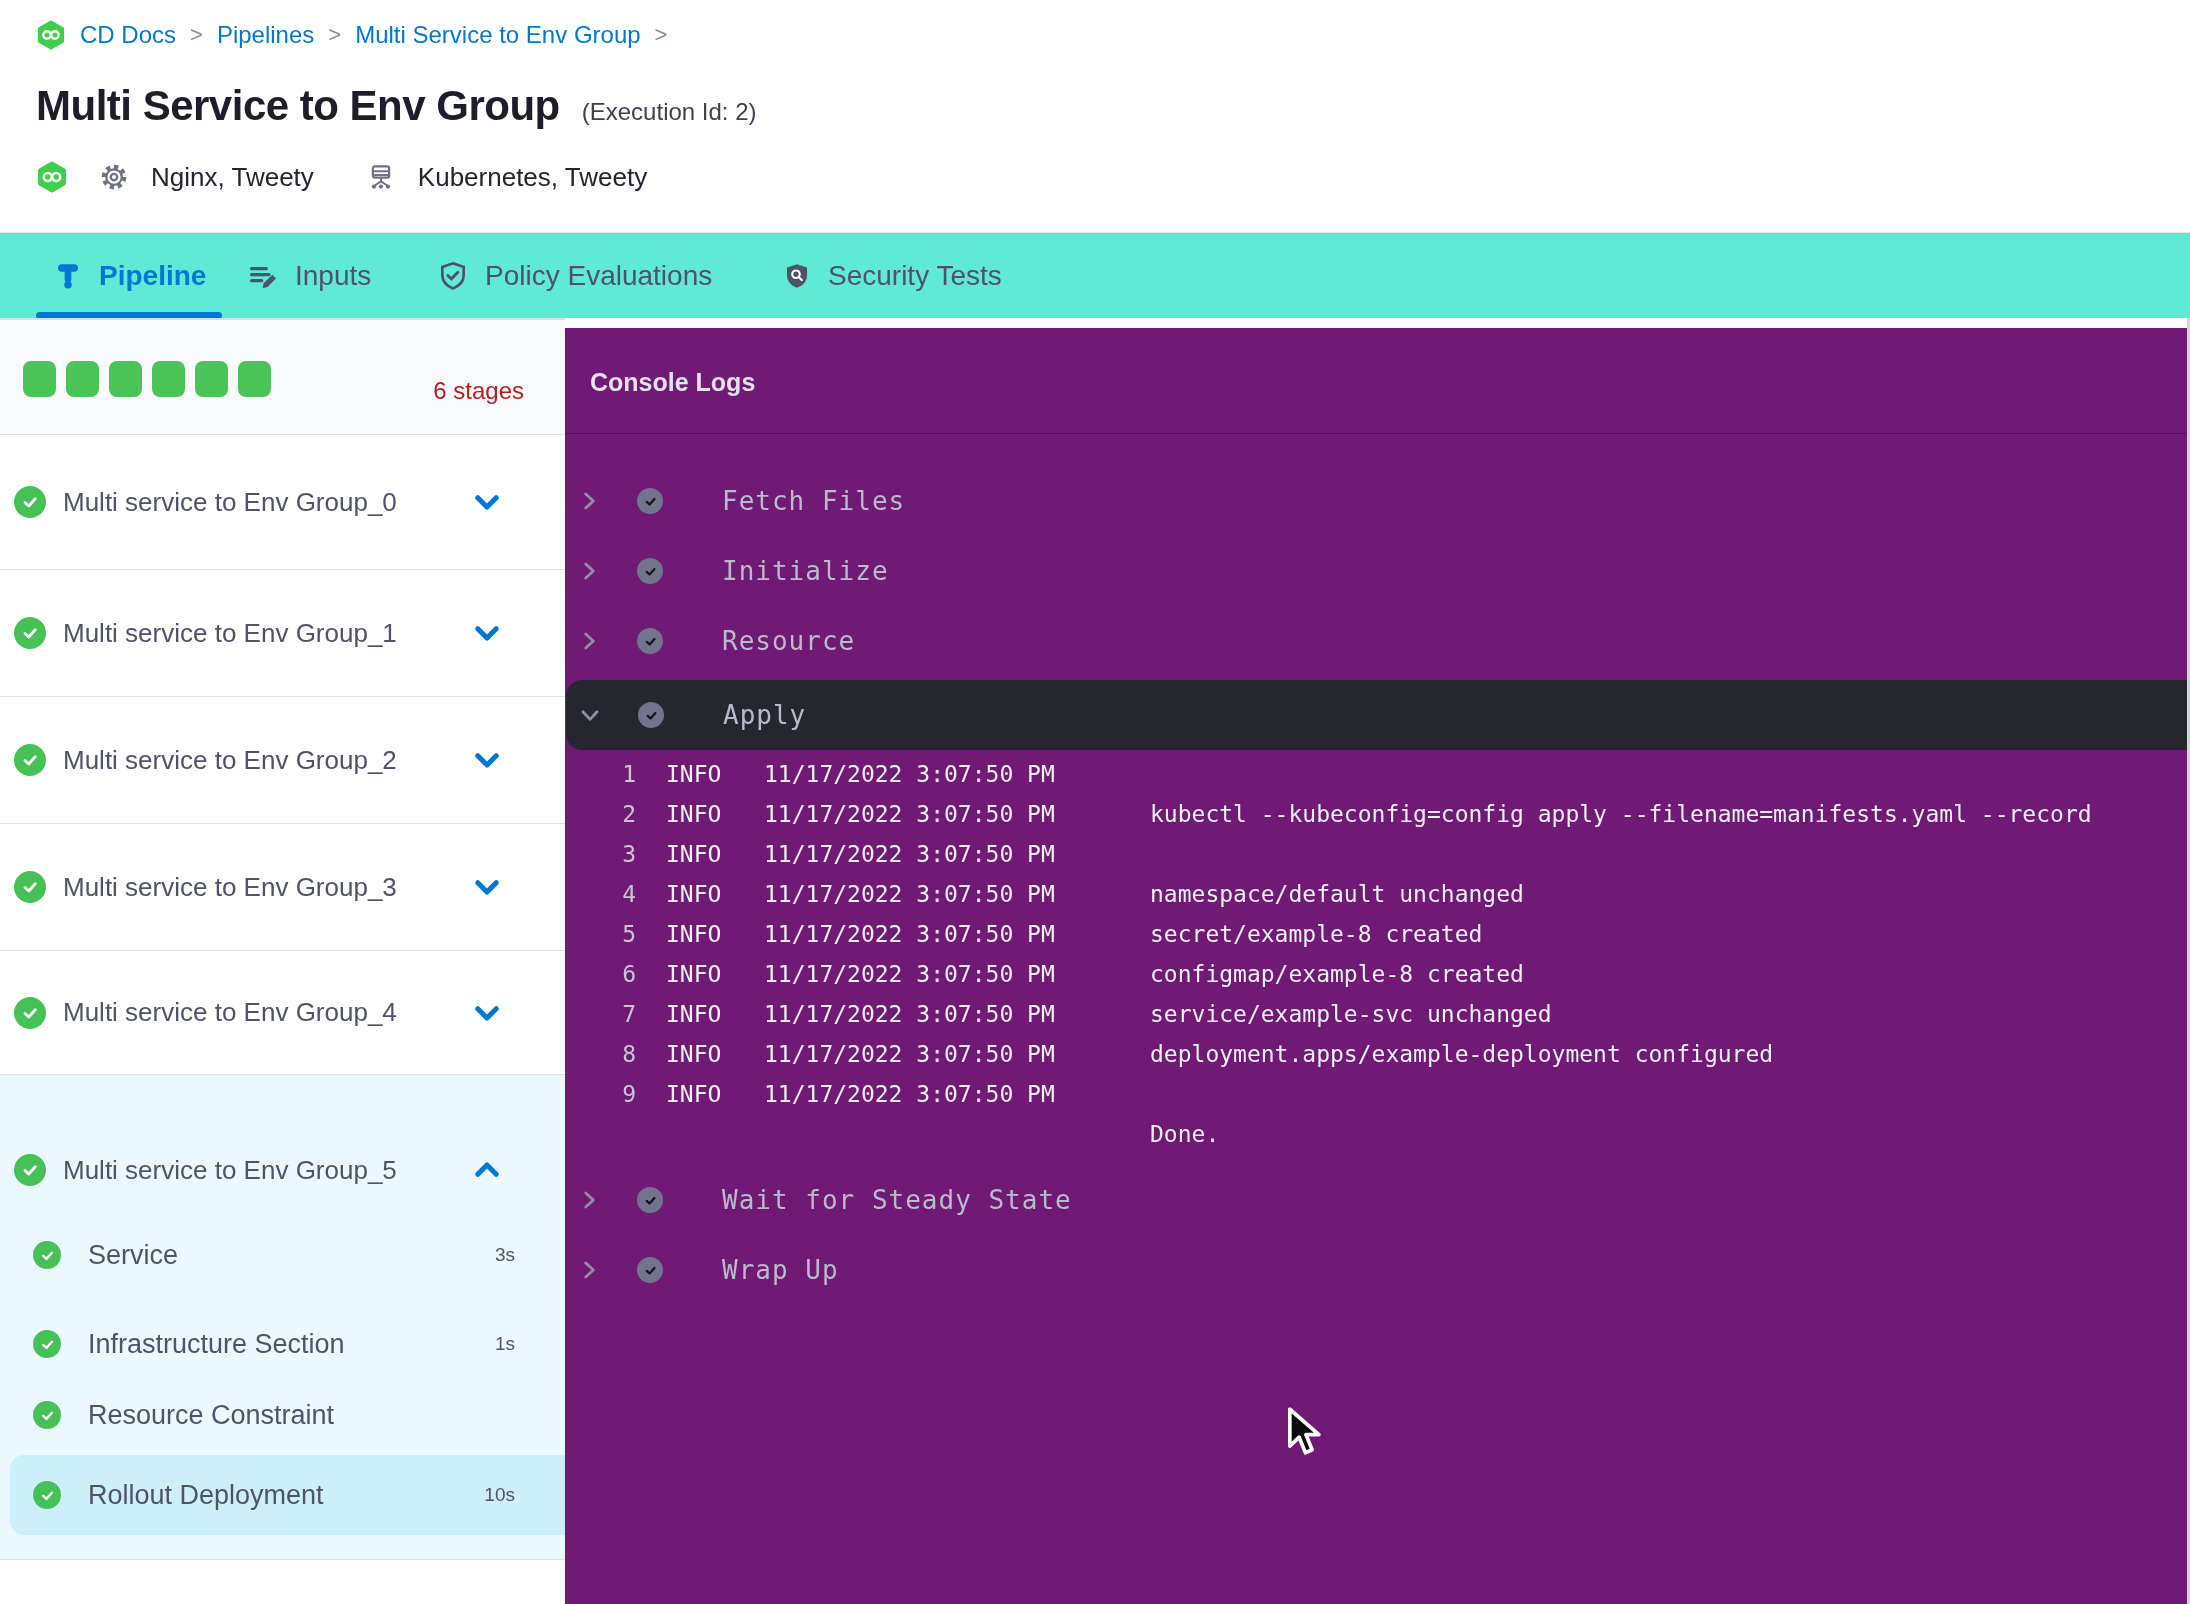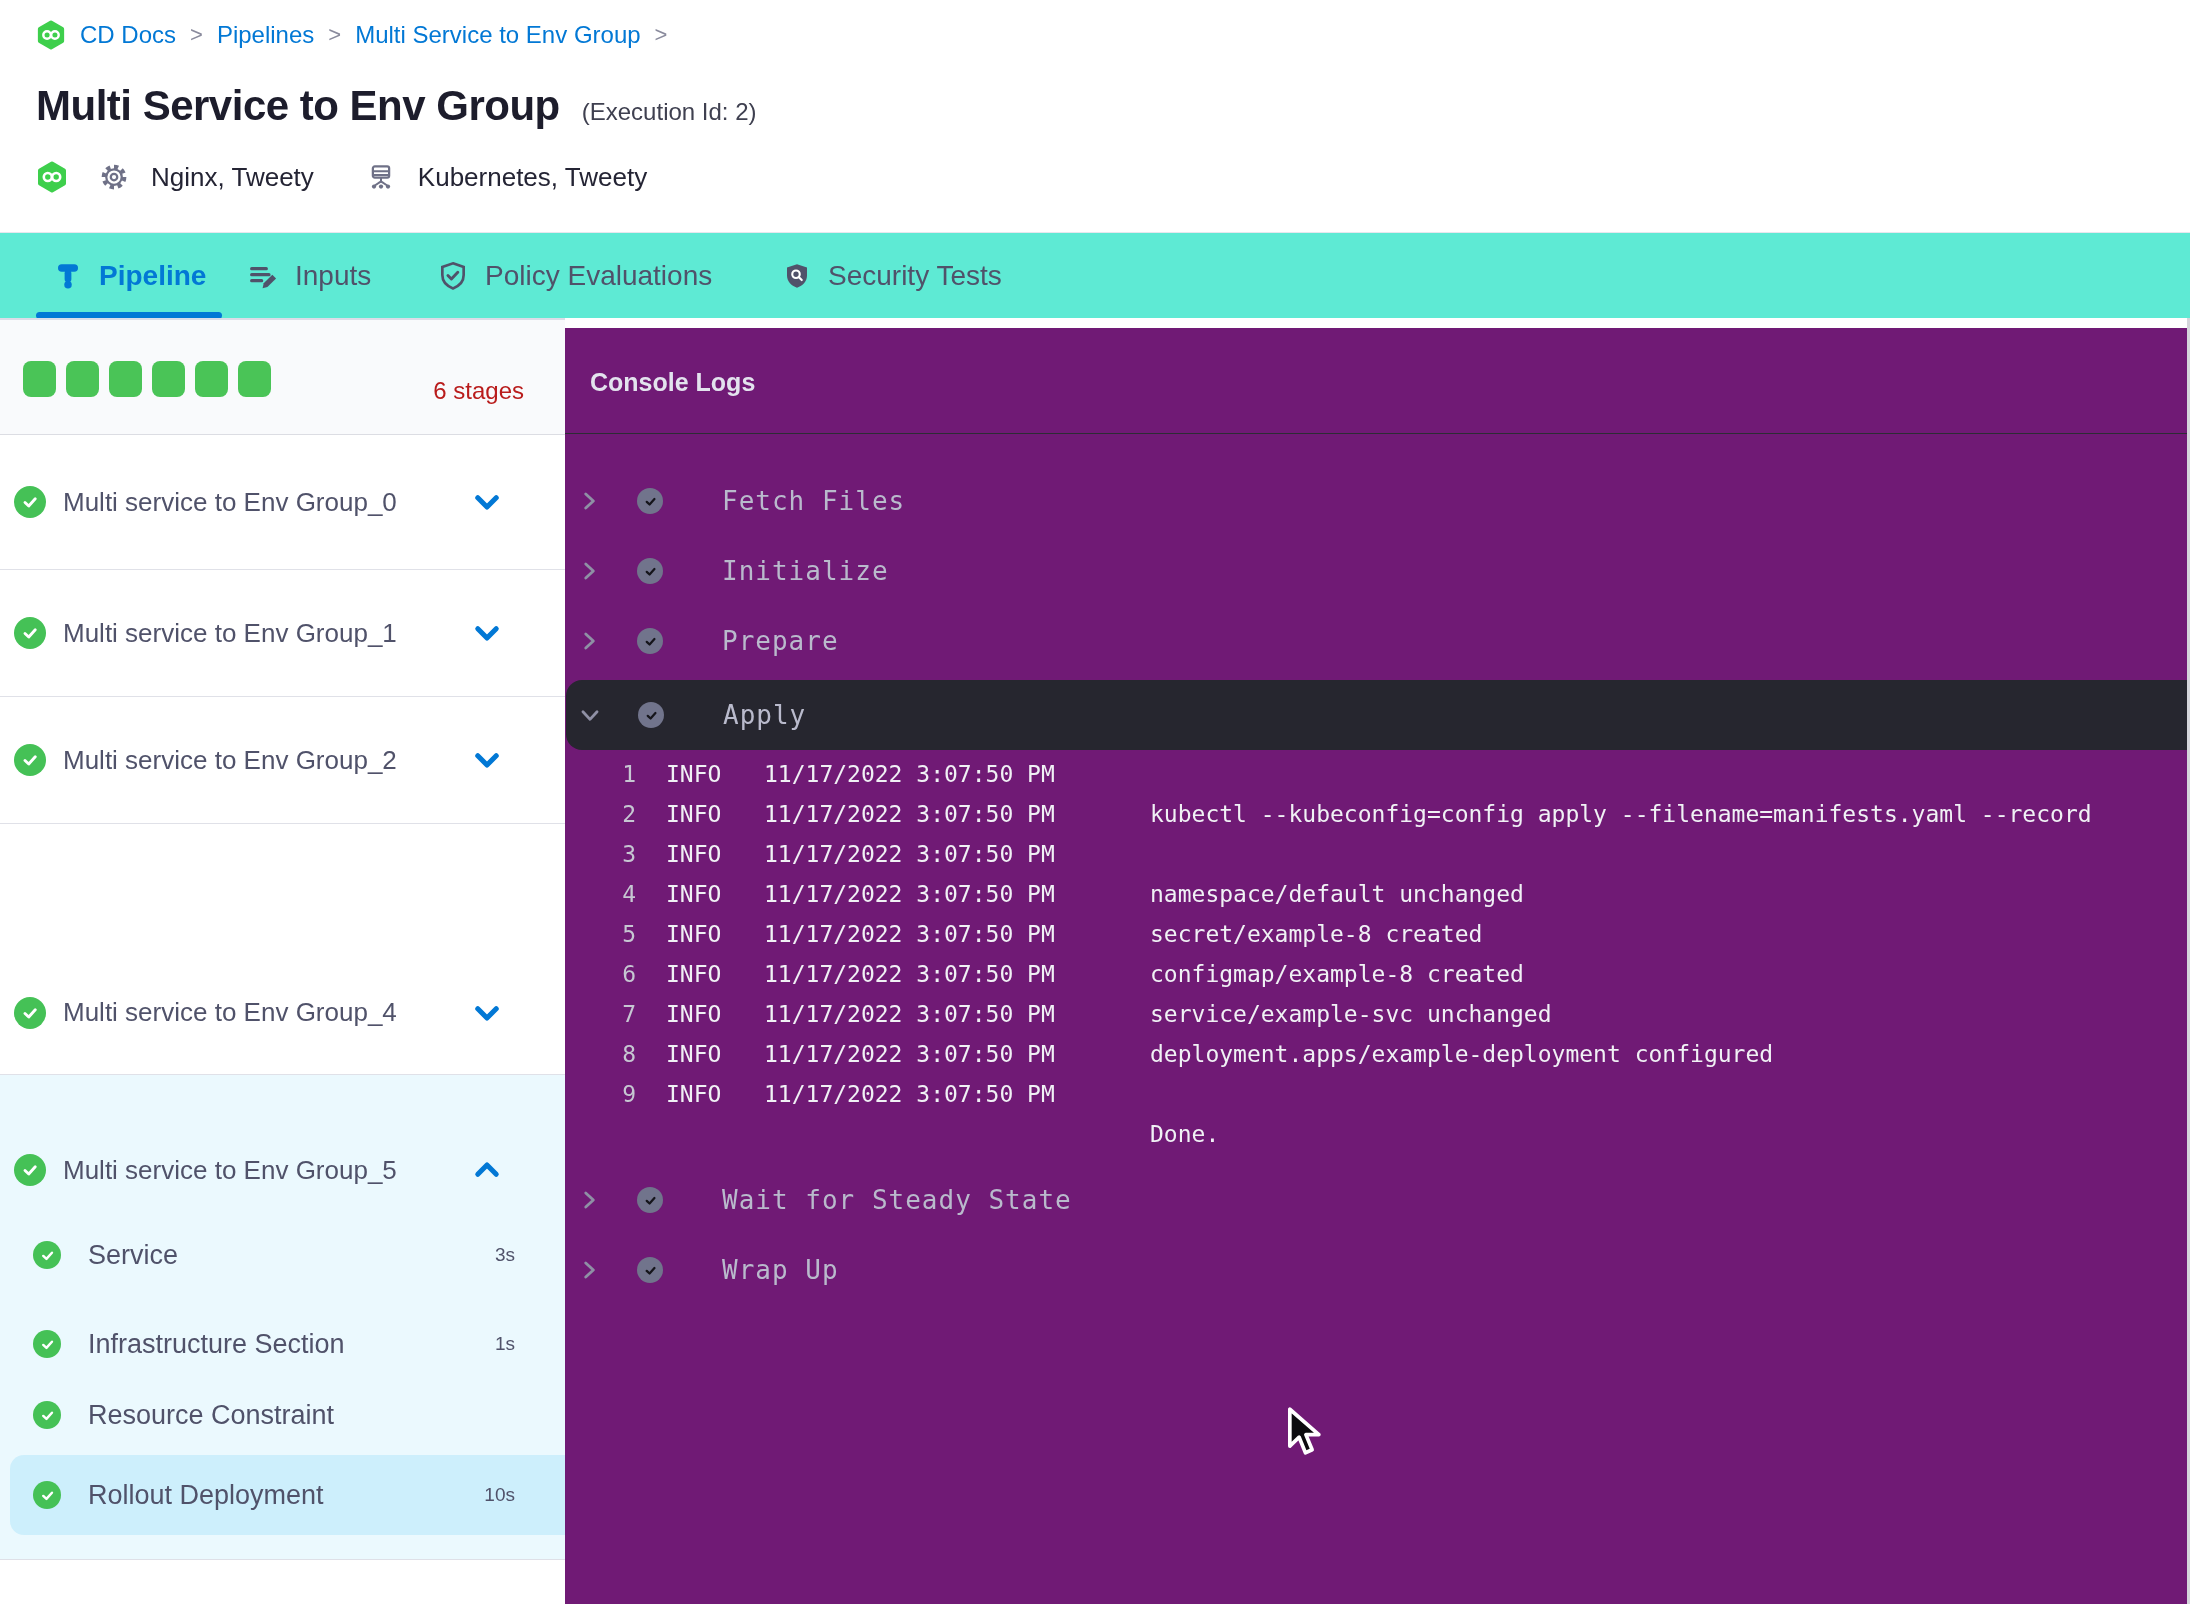--- a/index.html
+++ b/index.html
@@ -210,20 +210,33 @@
             <path d="M4 8.4 7 11.2 12.2 5.4" fill="none" stroke="#fff" stroke-width="2.3" stroke-linecap="round" stroke-linejoin="round"></path>
           </svg>
         </span>
       <span class="stage-label">Multi service to Env Group_2</span>
       <span class="stage-chev icon">
           <svg viewBox="0 0 24 24" width="34" height="34">
             <polyline points="5.5,9 12,15.5 18.5,9" fill="none" stroke="#0278d5" stroke-width="3.6" stroke-linecap="round" stroke-linejoin="round"></polyline>
           </svg>
         </span>
     </div>
+    <div class="stage-row" style="top:506px;height:127px;">
+      <span class="ck ck-green ck-32">
+          <svg viewBox="0 0 16 16" width="20" height="20">
+            <path d="M4 8.4 7 11.2 12.2 5.4" fill="none" stroke="#fff" stroke-width="2.3" stroke-linecap="round" stroke-linejoin="round"></path>
+          </svg>
+        </span>
+      <span class="stage-label">Multi service to Env Group_3</span>
+      <span class="stage-chev icon">
+          <svg viewBox="0 0 24 24" width="34" height="34">
+            <polyline points="5.5,9 12,15.5 18.5,9" fill="none" stroke="#0278d5" stroke-width="3.6" stroke-linecap="round" stroke-linejoin="round"></polyline>
+          </svg>
+        </span>
+    </div>
     <div class="stage-row" style="top:633px;height:124px;">
       <span class="ck ck-green ck-32">
           <svg viewBox="0 0 16 16" width="20" height="20">
             <path d="M4 8.4 7 11.2 12.2 5.4" fill="none" stroke="#fff" stroke-width="2.3" stroke-linecap="round" stroke-linejoin="round"></path>
           </svg>
         </span>
       <span class="stage-label">Multi service to Env Group_4</span>
       <span class="stage-chev icon">
           <svg viewBox="0 0 24 24" width="34" height="34">
             <polyline points="5.5,9 12,15.5 18.5,9" fill="none" stroke="#0278d5" stroke-width="3.6" stroke-linecap="round" stroke-linejoin="round"></polyline>
@@ -321,21 +334,21 @@
       <span class="chev icon">
           <svg viewBox="0 0 24 24" width="26" height="26">
             <polyline points="9,5.5 16,12 9,18.5" fill="none" stroke="#8f90a5" stroke-width="2.6" stroke-linecap="round" stroke-linejoin="round"></polyline>
           </svg>
         </span>
       <span class="ck ck-gray ck-26">
           <svg viewBox="0 0 16 16" width="15" height="15">
             <path d="M4 8.4 7 11.2 12.2 5.4" fill="none" stroke="#15151b" stroke-width="2.4" stroke-linecap="round" stroke-linejoin="round"></path>
           </svg>
         </span>
-      <span class="c-step-label">Prepare</span>
+      <span class="c-step-label">Resource</span>
     </div>
 
     <div class="c-step band" style="top:352px;">
       <span class="chev icon">
           <svg viewBox="0 0 24 24" width="26" height="26">
             <polyline points="5.5,9 12,16 18.5,9" fill="none" stroke="#8f90a5" stroke-width="2.6" stroke-linecap="round" stroke-linejoin="round"></polyline>
           </svg>
         </span>
       <span class="ck ck-gray ck-26">
           <svg viewBox="0 0 16 16" width="15" height="15">

